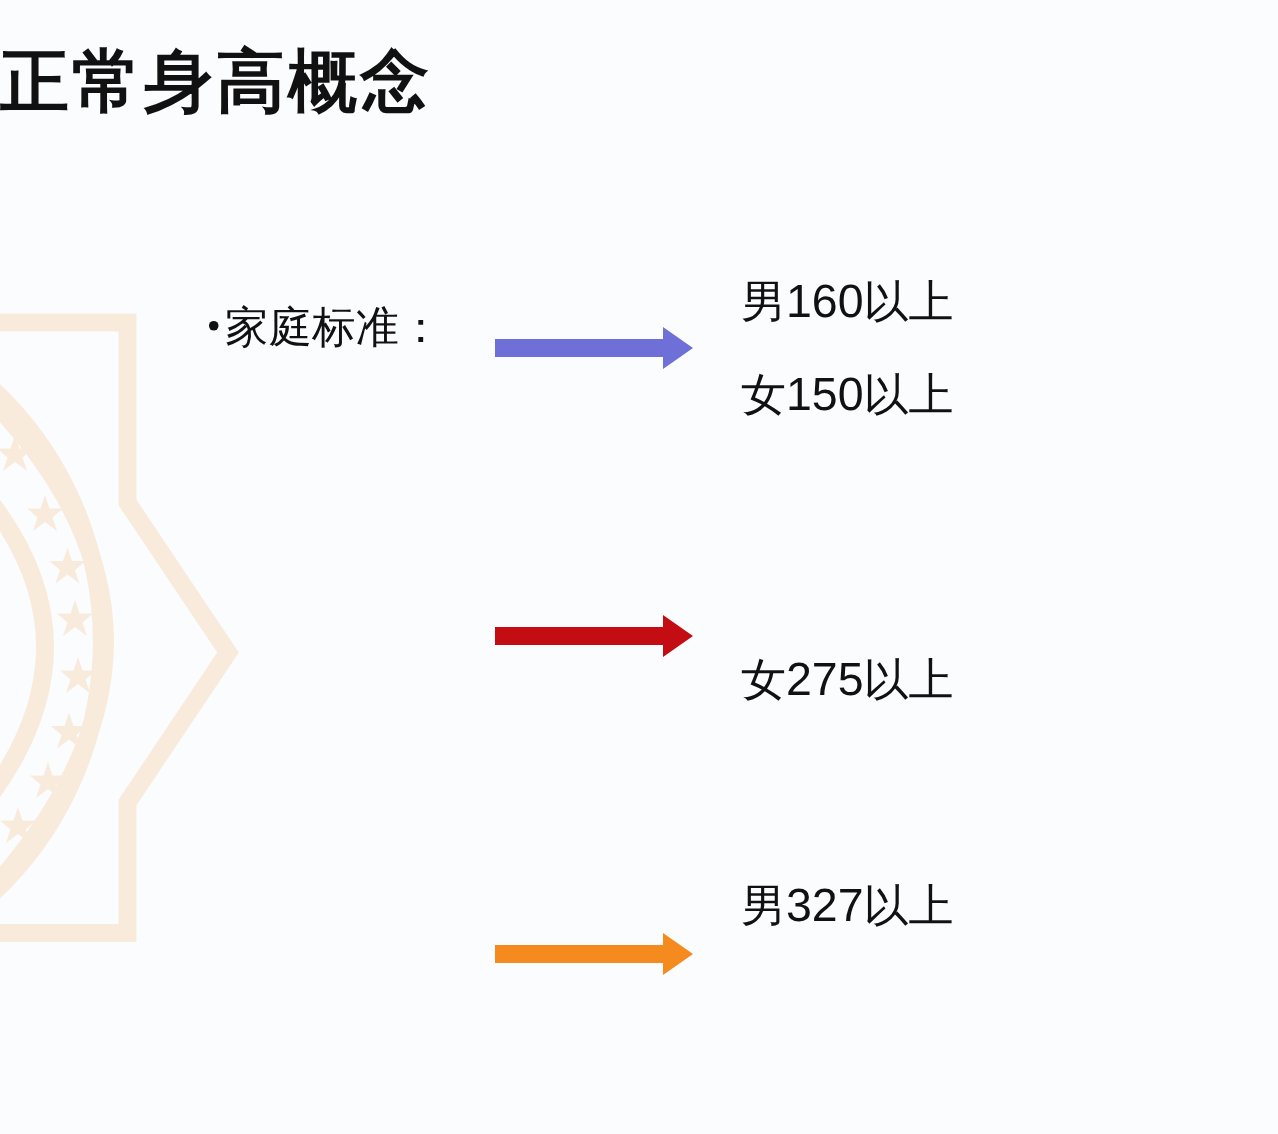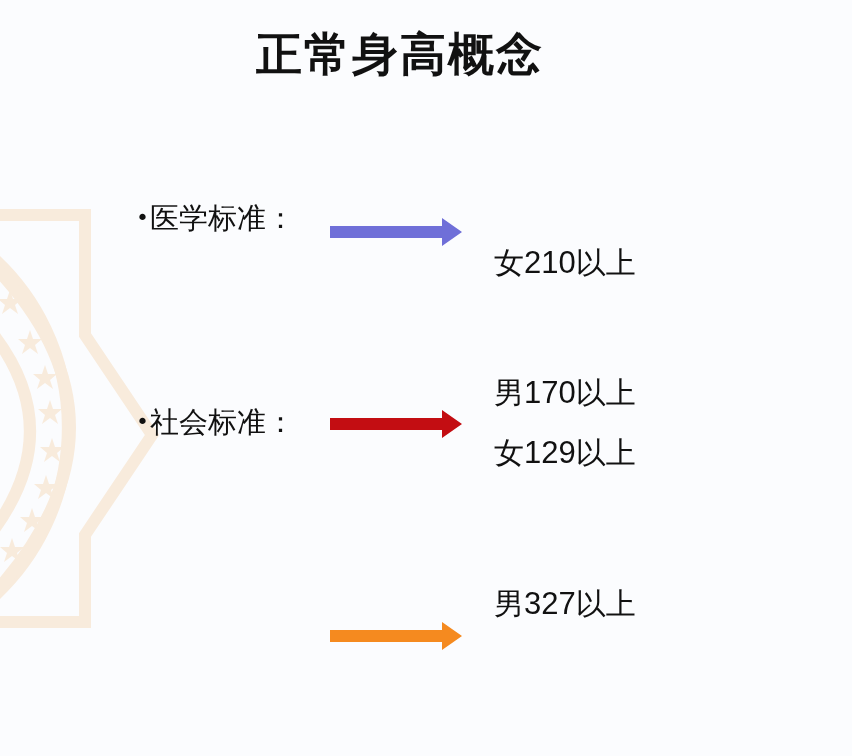--- a/index.html
+++ b/index.html
@@ -24,21 +24,20 @@
       position: absolute;
       left: 0; top: 0;
       width: 852px; height: 756px;
       pointer-events: none;
     }
     .title {
       position: absolute;
       left: 0;
       width: 800px;
       top: 24px;
-      text-align: center;
       font-family: "DejaVu Serif", "Liberation Serif", serif;
       font-weight: bold;
       font-size: 46px;
       letter-spacing: 2px;
       color: #111;
     }
     .row-label {
       position: absolute;
       left: 136px;
       font-size: 29px;
@@ -95,44 +94,41 @@
       <polygon points="52,438 55,447 64,447 57,453 60,462 52,456 44,462 47,453 40,447 49,447"></polygon>
       <polygon points="46,475 49,484 58,484 51,490 54,499 46,493 38,499 41,490 34,484 43,484"></polygon>
       <polygon points="32,508 35,517 44,517 37,523 40,532 32,526 24,532 27,523 20,517 29,517"></polygon>
       <polygon points="12,538 15,547 24,547 17,553 20,562 12,556 4,562 7,553 0,547 9,547"></polygon>
     </g>
   </svg>
 
   <div class="title">正常身高概念</div>
 
   <div class="row-label" style="top:200px;">
-    <span class="bullet">•</span><span>医学标准：</span>
+    <span class="bullet">•</span><span>家庭标准：</span>
   </div>
   <div class="arrow" style="top:218px;">
     <svg width="132" height="28" viewBox="0 0 132 28">
       <polygon points="0,8 112,8 112,0 132,14 112,28 112,20 0,20" fill="#6f6fd8"></polygon>
     </svg>
   </div>
+  <div class="value" style="top:183px;">
+    <span>男</span><span class="num">160</span><span>以上</span>
+  </div>
   <div class="value" style="top:245px;">
-    <span>女</span><span class="num">210</span><span>以上</span>
+    <span>女</span><span class="num">150</span><span>以上</span>
   </div>
 
-  <div class="row-label" style="top:404px;">
-    <span class="bullet">•</span><span>社会标准：</span>
-  </div>
   <div class="arrow" style="top:410px;">
     <svg width="132" height="28" viewBox="0 0 132 28">
       <polygon points="0,8 112,8 112,0 132,14 112,28 112,20 0,20" fill="#c30d12"></polygon>
     </svg>
   </div>
-  <div class="value" style="top:375px;">
-    <span>男</span><span class="num">170</span><span>以上</span>
-  </div>
   <div class="value" style="top:435px;">
-    <span>女</span><span class="num">129</span><span>以上</span>
+    <span>女</span><span class="num">275</span><span>以上</span>
   </div>
 
   <div class="arrow" style="top:622px;">
     <svg width="132" height="28" viewBox="0 0 132 28">
       <polygon points="0,8 112,8 112,0 132,14 112,28 112,20 0,20" fill="#f58a1f"></polygon>
     </svg>
   </div>
   <div class="value" style="top:586px;">
     <span>男</span><span class="num">327</span><span>以上</span>
   </div>

